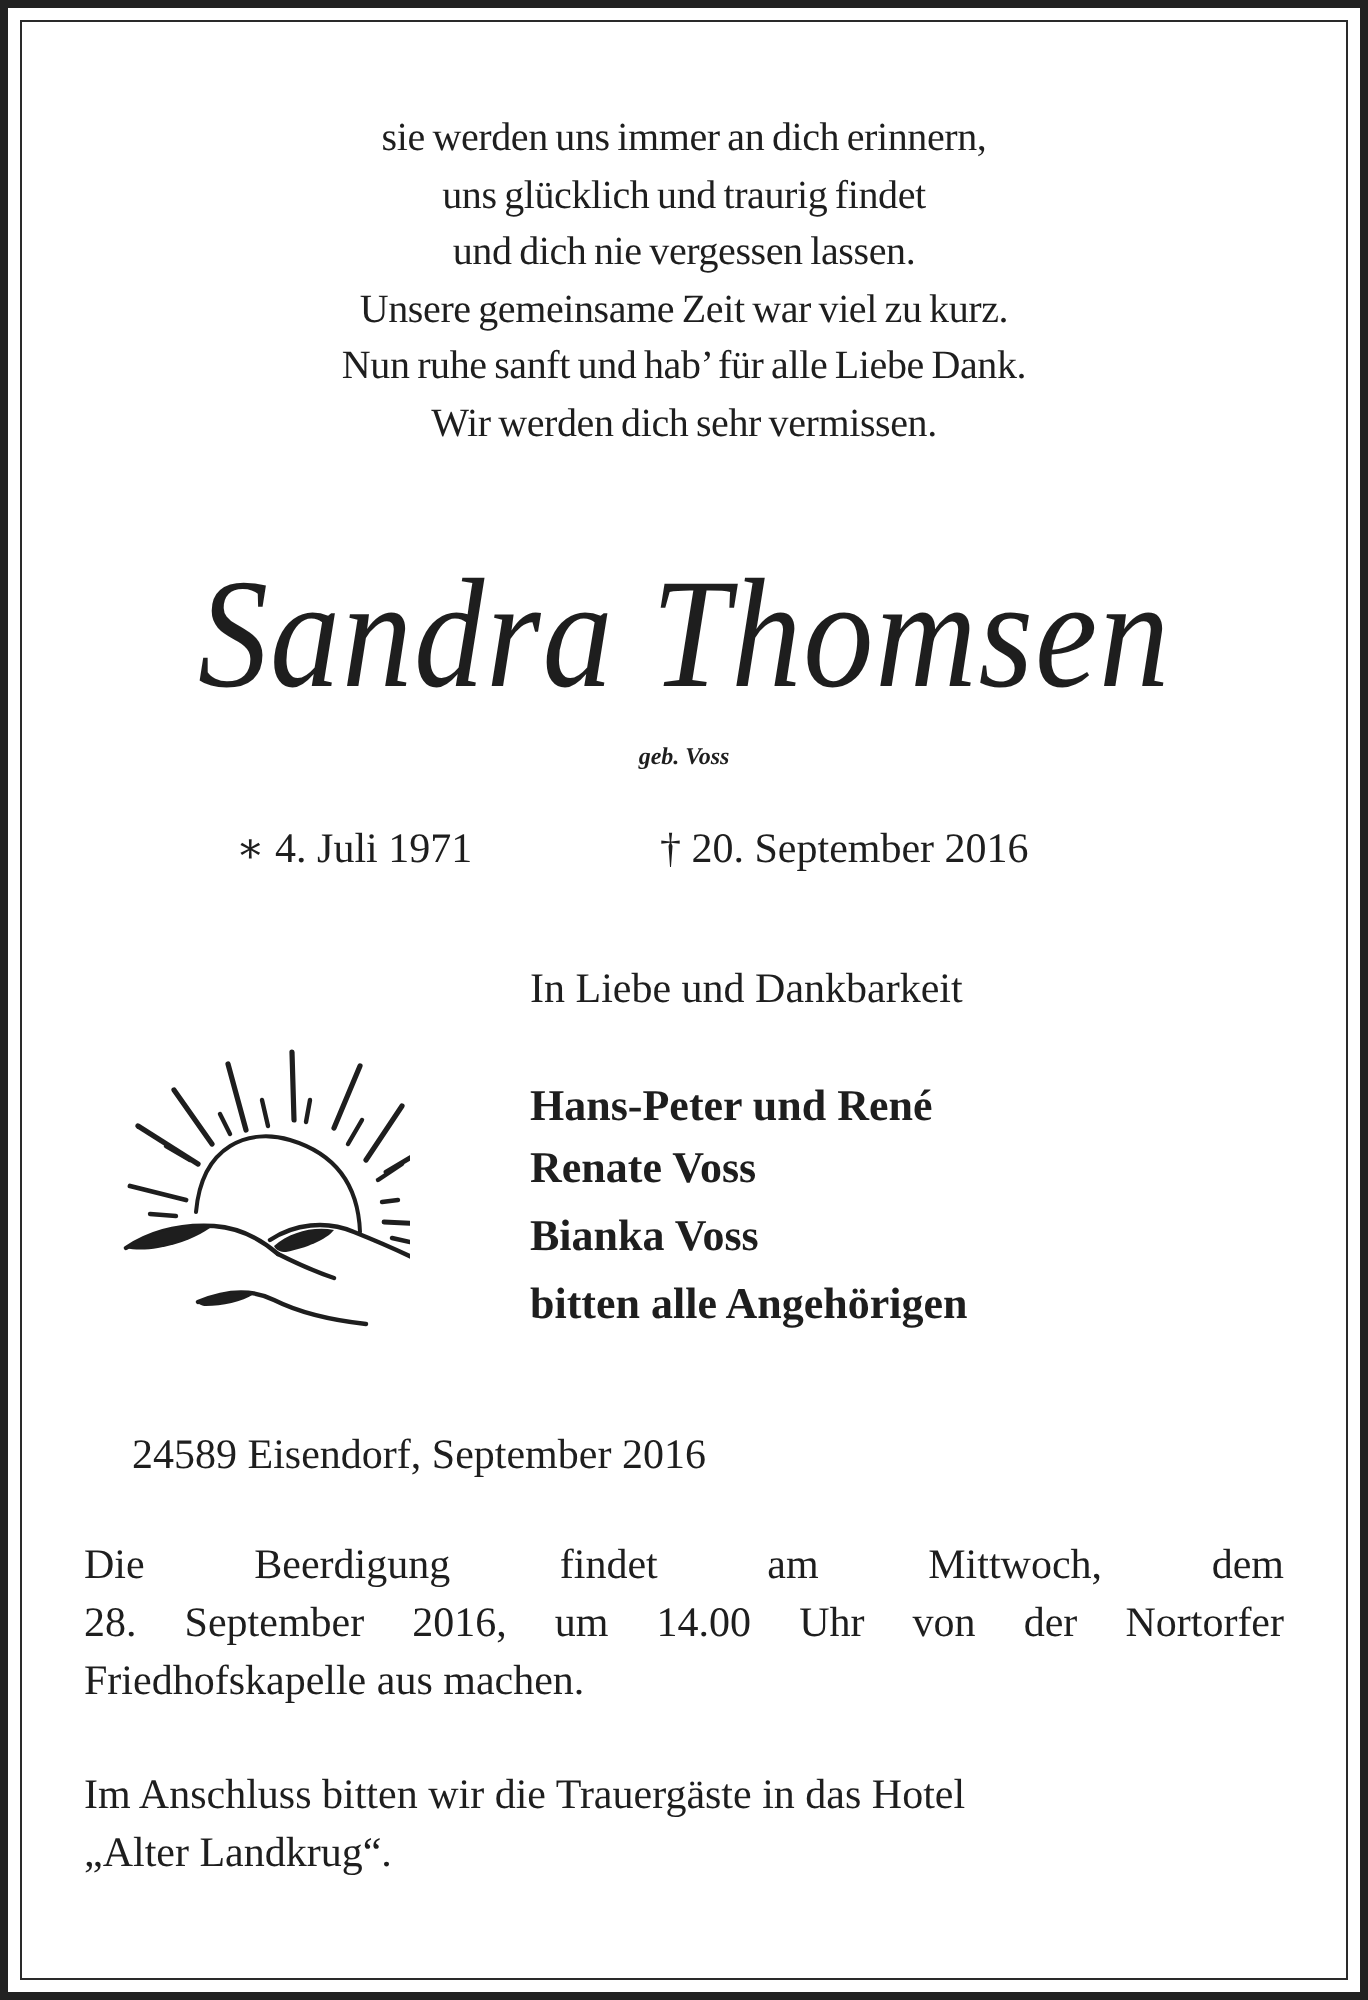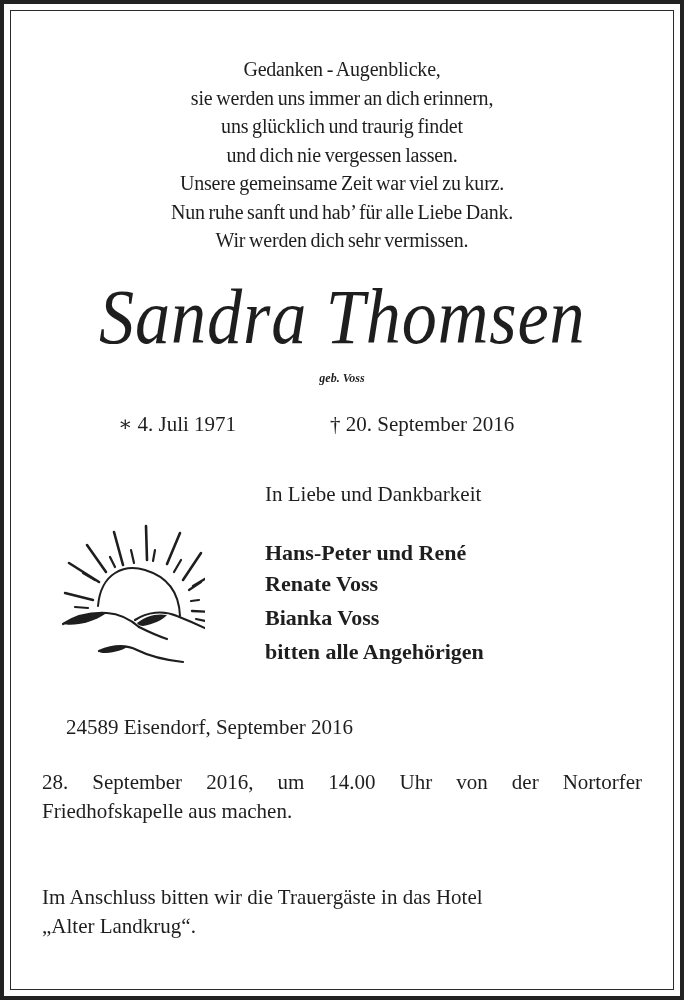--- a/index.html
+++ b/index.html
@@ -137,21 +137,20 @@
     .reception .line { display: block; white-space: nowrap; }
   </style>
 </head>
 <body>
 
 <div class="frame-outer">
   <div class="frame-inner"></div>
 </div>
 
 <div class="poem">
-  <span class="line">Gedanken - Augenblicke,</span>
   <span class="line">sie werden uns immer an dich erinnern,</span>
   <span class="line">uns glücklich und traurig findet</span>
   <span class="line">und dich nie vergessen lassen.</span>
   <span class="line">Unsere gemeinsame Zeit war viel zu kurz.</span>
   <span class="line">Nun ruhe sanft und hab’ für alle Liebe Dank.</span>
   <span class="line">Wir werden dich sehr vermissen.</span>
 </div>
 
 <div class="name">
   <span>Sandra Thomsen</span>
@@ -208,20 +207,21 @@
 <div class="family">
   <span class="line">Hans-Peter und René</span>
   <span class="line tight">Renate Voss</span>
   <span class="line">Bianka Voss</span>
   <span class="line">bitten alle Angehörigen</span>
 </div>
 
 <div class="place-date">24589 Eisendorf, September 2016</div>
 
 <div class="funeral">
+  <span class="line">Die Beerdigung findet am Mittwoch, dem</span>
   <span class="line">28. September 2016, um 14.00 Uhr von der Nortorfer</span>
   <span class="line last">Friedhofskapelle aus machen.</span>
 </div>
 
 <div class="reception">
   <span class="line">Im Anschluss bitten wir die Trauergäste in das Hotel</span>
   <span class="line">„Alter Landkrug“.</span>
 </div>
 
 </body></html>

